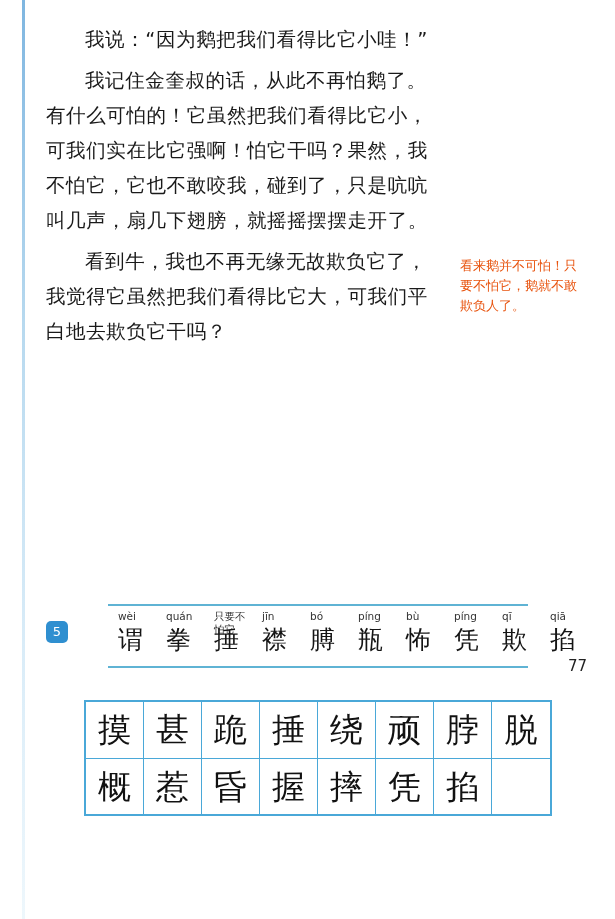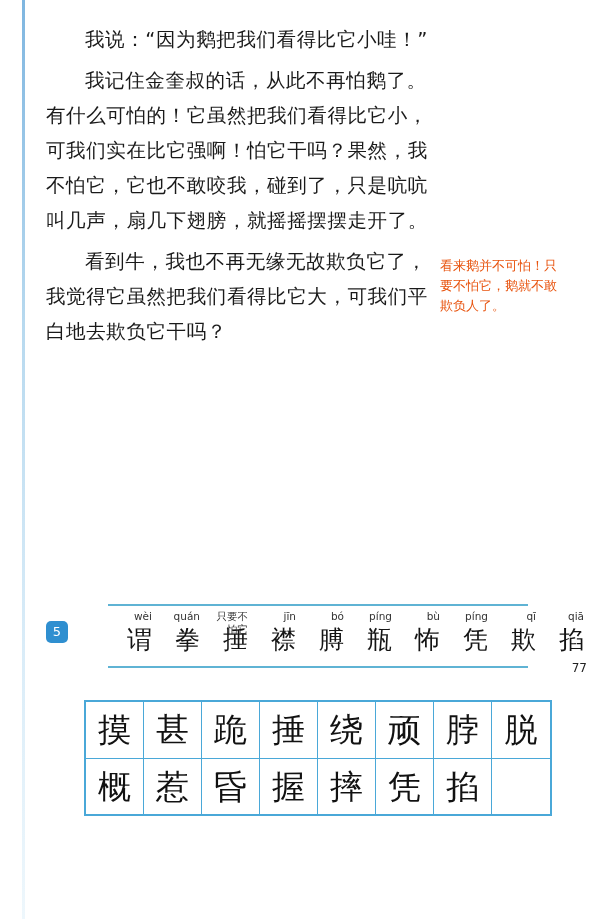--- a/index.html
+++ b/index.html
@@ -51,21 +51,21 @@
   }
   rt {
     font-size: 9.5px;
     color: #3a3a3a;
     font-family: "DejaVu Sans", sans-serif;
     line-height: 1;
     letter-spacing: 0;
   }
   .side-note {
     position: absolute;
-    left: 440px;
+    left: 460px;
     top: 256px;
     width: 120px;
     color: #e8540f;
     font-size: 13px;
     line-height: 20px;
     text-align: left;
     font-family: "DejaVu Sans", sans-serif;
   }
 
   
@@ -100,21 +100,21 @@
   }
   .vocab-chars {
     position: absolute;
     left: 72px;
     top: 6px;
     display: flex;
     gap: 14px;
   }
   .vchar {
     width: 34px;
-    text-align: right;
+    text-align: left;
   }
   .vchar .py {
     font-size: 10.5px;
     color: #333333;
     line-height: 13px;
     height: 14px;
   }
   .vchar .hz {
     font-size: 25px;
     color: #141414;
@@ -147,21 +147,21 @@
     color: #111111;
     font-family: "DejaVu Serif", serif;
   }
   .cell:last-child { border-right: none; }
   .cell.empty { color: transparent; }
 
   .page-num {
     position: absolute;
     right: 28px;
     bottom: 22px;
-    font-size: 12px;
+    font-size: 15px;
     color: #222222;
     font-family: "DejaVu Sans", sans-serif;
   }
 </style>
 </head>
 <body>
 
 <div class="page">
 
   <div class="left-rule"></div>

